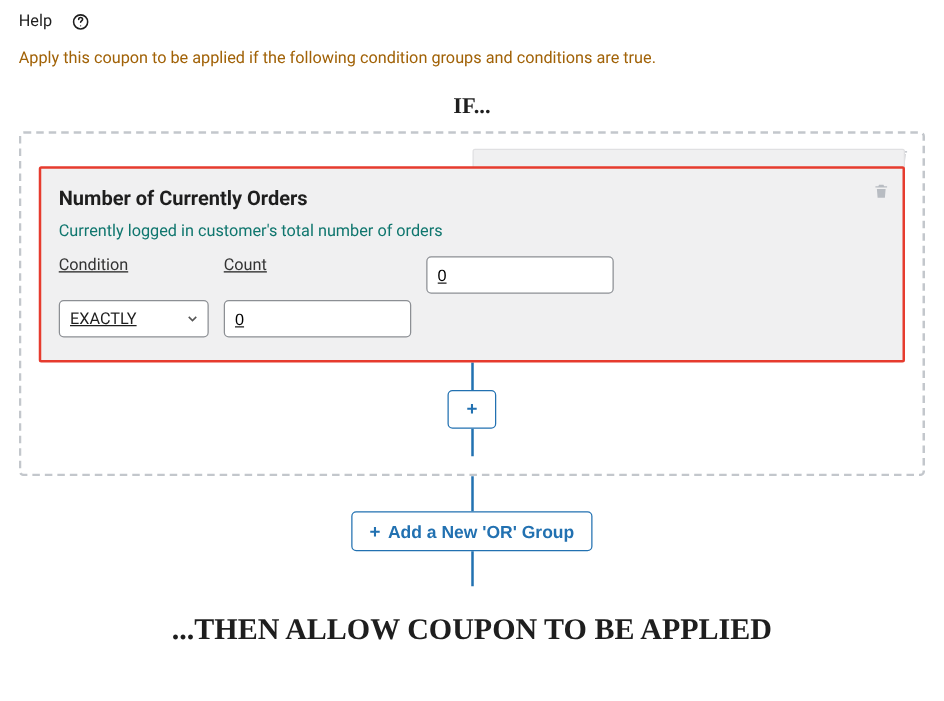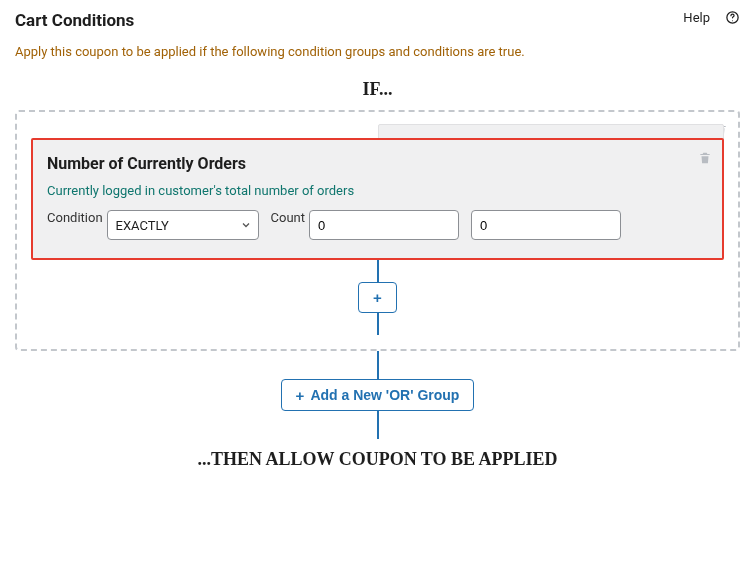--- a/index.html
+++ b/index.html
@@ -10,21 +10,21 @@
   width: 755px;
   color: #1e1e1e;
 }
 .header { display: flex; justify-content: space-between; align-items: flex-start; margin-bottom: 14px; }
 .title { font-size: 17px; font-weight: 700; color: #1e1e1e; }
 .help { font-size: 13px; display: flex; align-items: center; gap: 15px; cursor: pointer; }
 .help-icon { display: inline-flex; }
 .subtitle { font-size: 13px; color: #a16207; margin-bottom: 20px; }
 .if-label, .then-label { text-align: center; font-weight: 700; margin: 8px 0 10px; font-family: Liberation Serif, serif; }
 .if-label { font-size: 18px; }
-.then-label { font-size: 18px; margin-top: 10px; }
+.then-label { font-size: 24px; margin-top: 22px; }
 
 .or-group {
   border: 2px dashed #c3c7cc;
   border-radius: 4px;
   padding: 14px 14px 14px 14px;
   position: relative;
   margin-bottom: 0;
 }
 .trash {
   position: absolute;
@@ -54,29 +54,29 @@
   border-radius: 2px;
   z-index: 0;
 }
 .rule-card { z-index: 1; }
 .rule-card > .trash { top: 10px; }
 
 .rule-title { font-size: 16px; font-weight: 700; margin-bottom: 10px; }
 .rule-desc { font-size: 13px; color: #0f766e; margin-bottom: 12px; }
 
 .fields { display: flex; gap: 12px; }
-.field { display: flex; flex-direction: row; gap: 4px; }
+.field { display: flex; flex-direction: column; gap: 20px; text-decoration: underline; }
 .field-label { font-size: 13px; color: #333; }
 .select-wrap {
   position: relative;
   background: #fff;
   border: 1px solid #8c8f94;
   border-radius: 4px;
   height: 30px;
-  width: 152px;
+  width: 120px;
   display: flex;
   align-items: center;
   padding: 0 26px 0 8px;
   font-size: 13px;
   cursor: pointer;
 }
 .select-wrap .chev {
   position: absolute;
   right: 6px;
   top: 50%;
@@ -118,21 +118,20 @@
   cursor: pointer;
 }
 .plus { font-weight: 700; font-size: 15px; line-height: 1; }
 
 .center { text-align: center; }
 </style>
 </head>
 <body>
 
 <div class="header">
-  <div class="title">Cart Conditions</div>
   <div class="help">
     <span>Help</span>
     <span class="help-icon">
       <svg width="15" height="15" viewBox="0 0 24 24" fill="none" stroke="#1e1e1e" stroke-width="2">
           <circle cx="12" cy="12" r="9"></circle>
           <path d="M9.5 9a2.5 2.5 0 0 1 5 0c0 1.5-2.5 2-2.5 3.5" stroke-linecap="round"></path>
           <circle cx="12" cy="17" r="0.8" fill="#1e1e1e" stroke="none"></circle>
         </svg>
     </span>
   </div>

